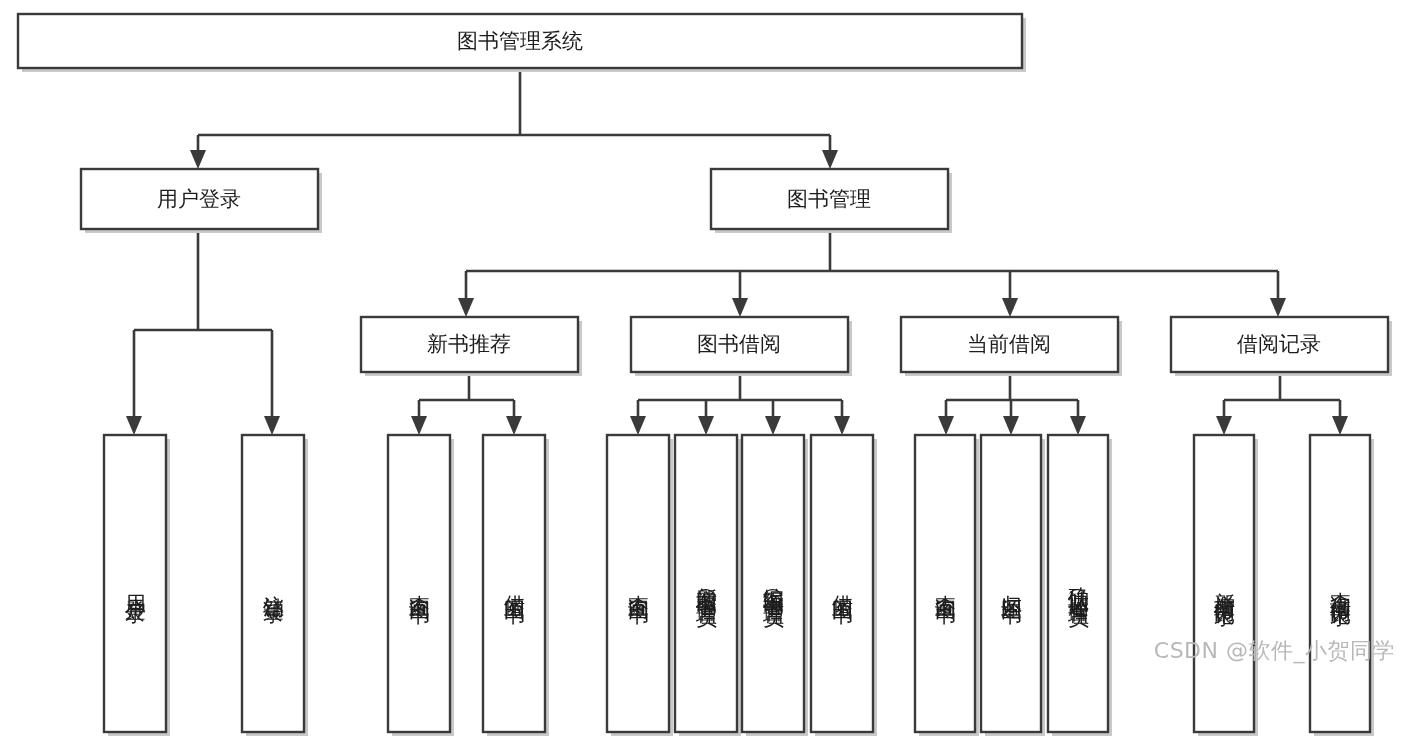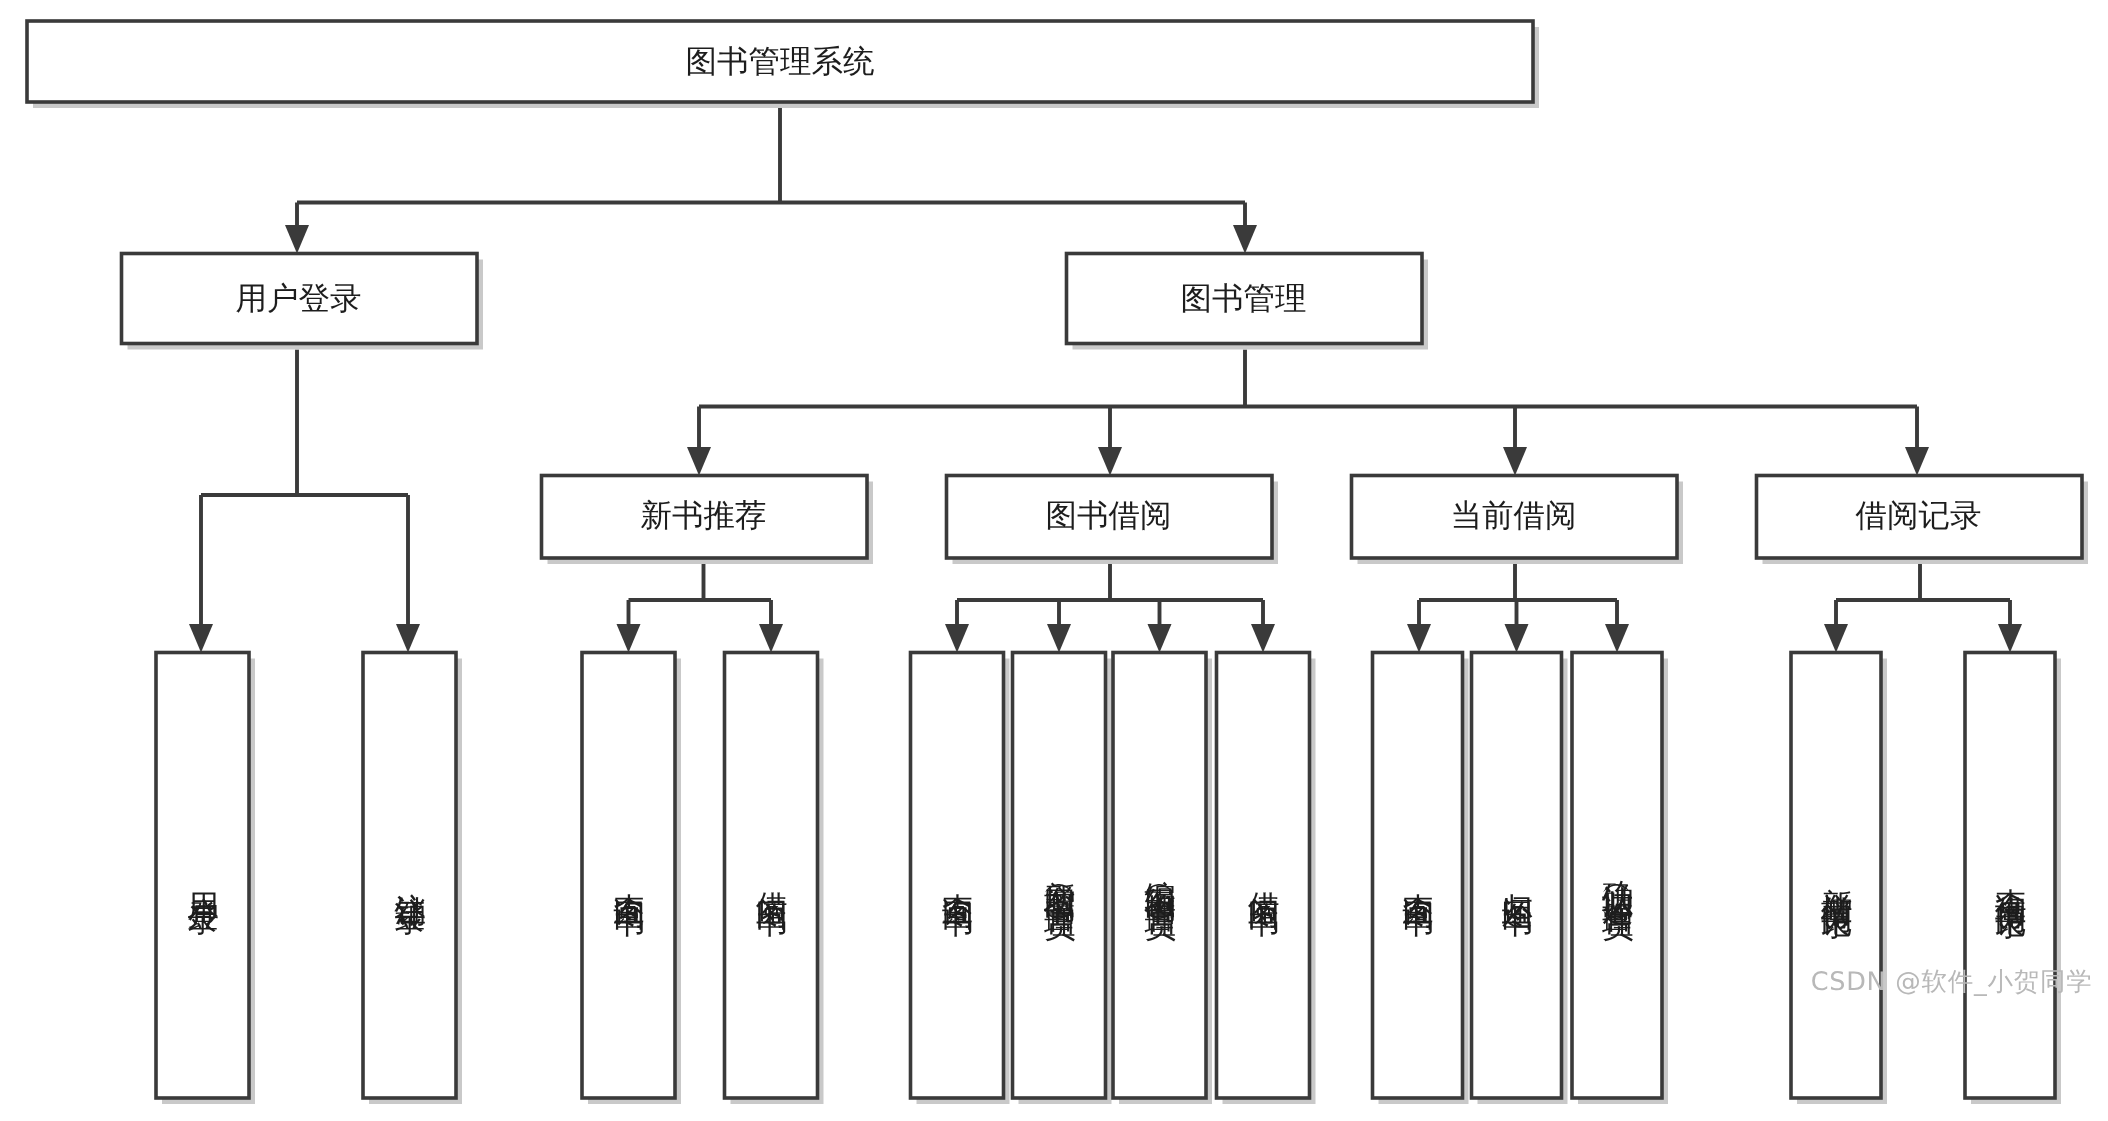--- a/index.html
+++ b/index.html
@@ -66,21 +66,21 @@
     justify-content: center;
     text-align: center;
     white-space: nowrap;
     pointer-events: none;
   }
   .watermark {
     position: absolute;
     right: 10px;
     bottom: 4px;
     font-family: "DejaVu Sans", "Liberation Sans", sans-serif;
-    font-size: 17px;
+    font-size: 22px;
     color: #b8b8b8;
     white-space: nowrap;
     letter-spacing: 0.5px;
   }
 </style>
 </head>
 <body>
 
 <div id="diagram-root">
 

